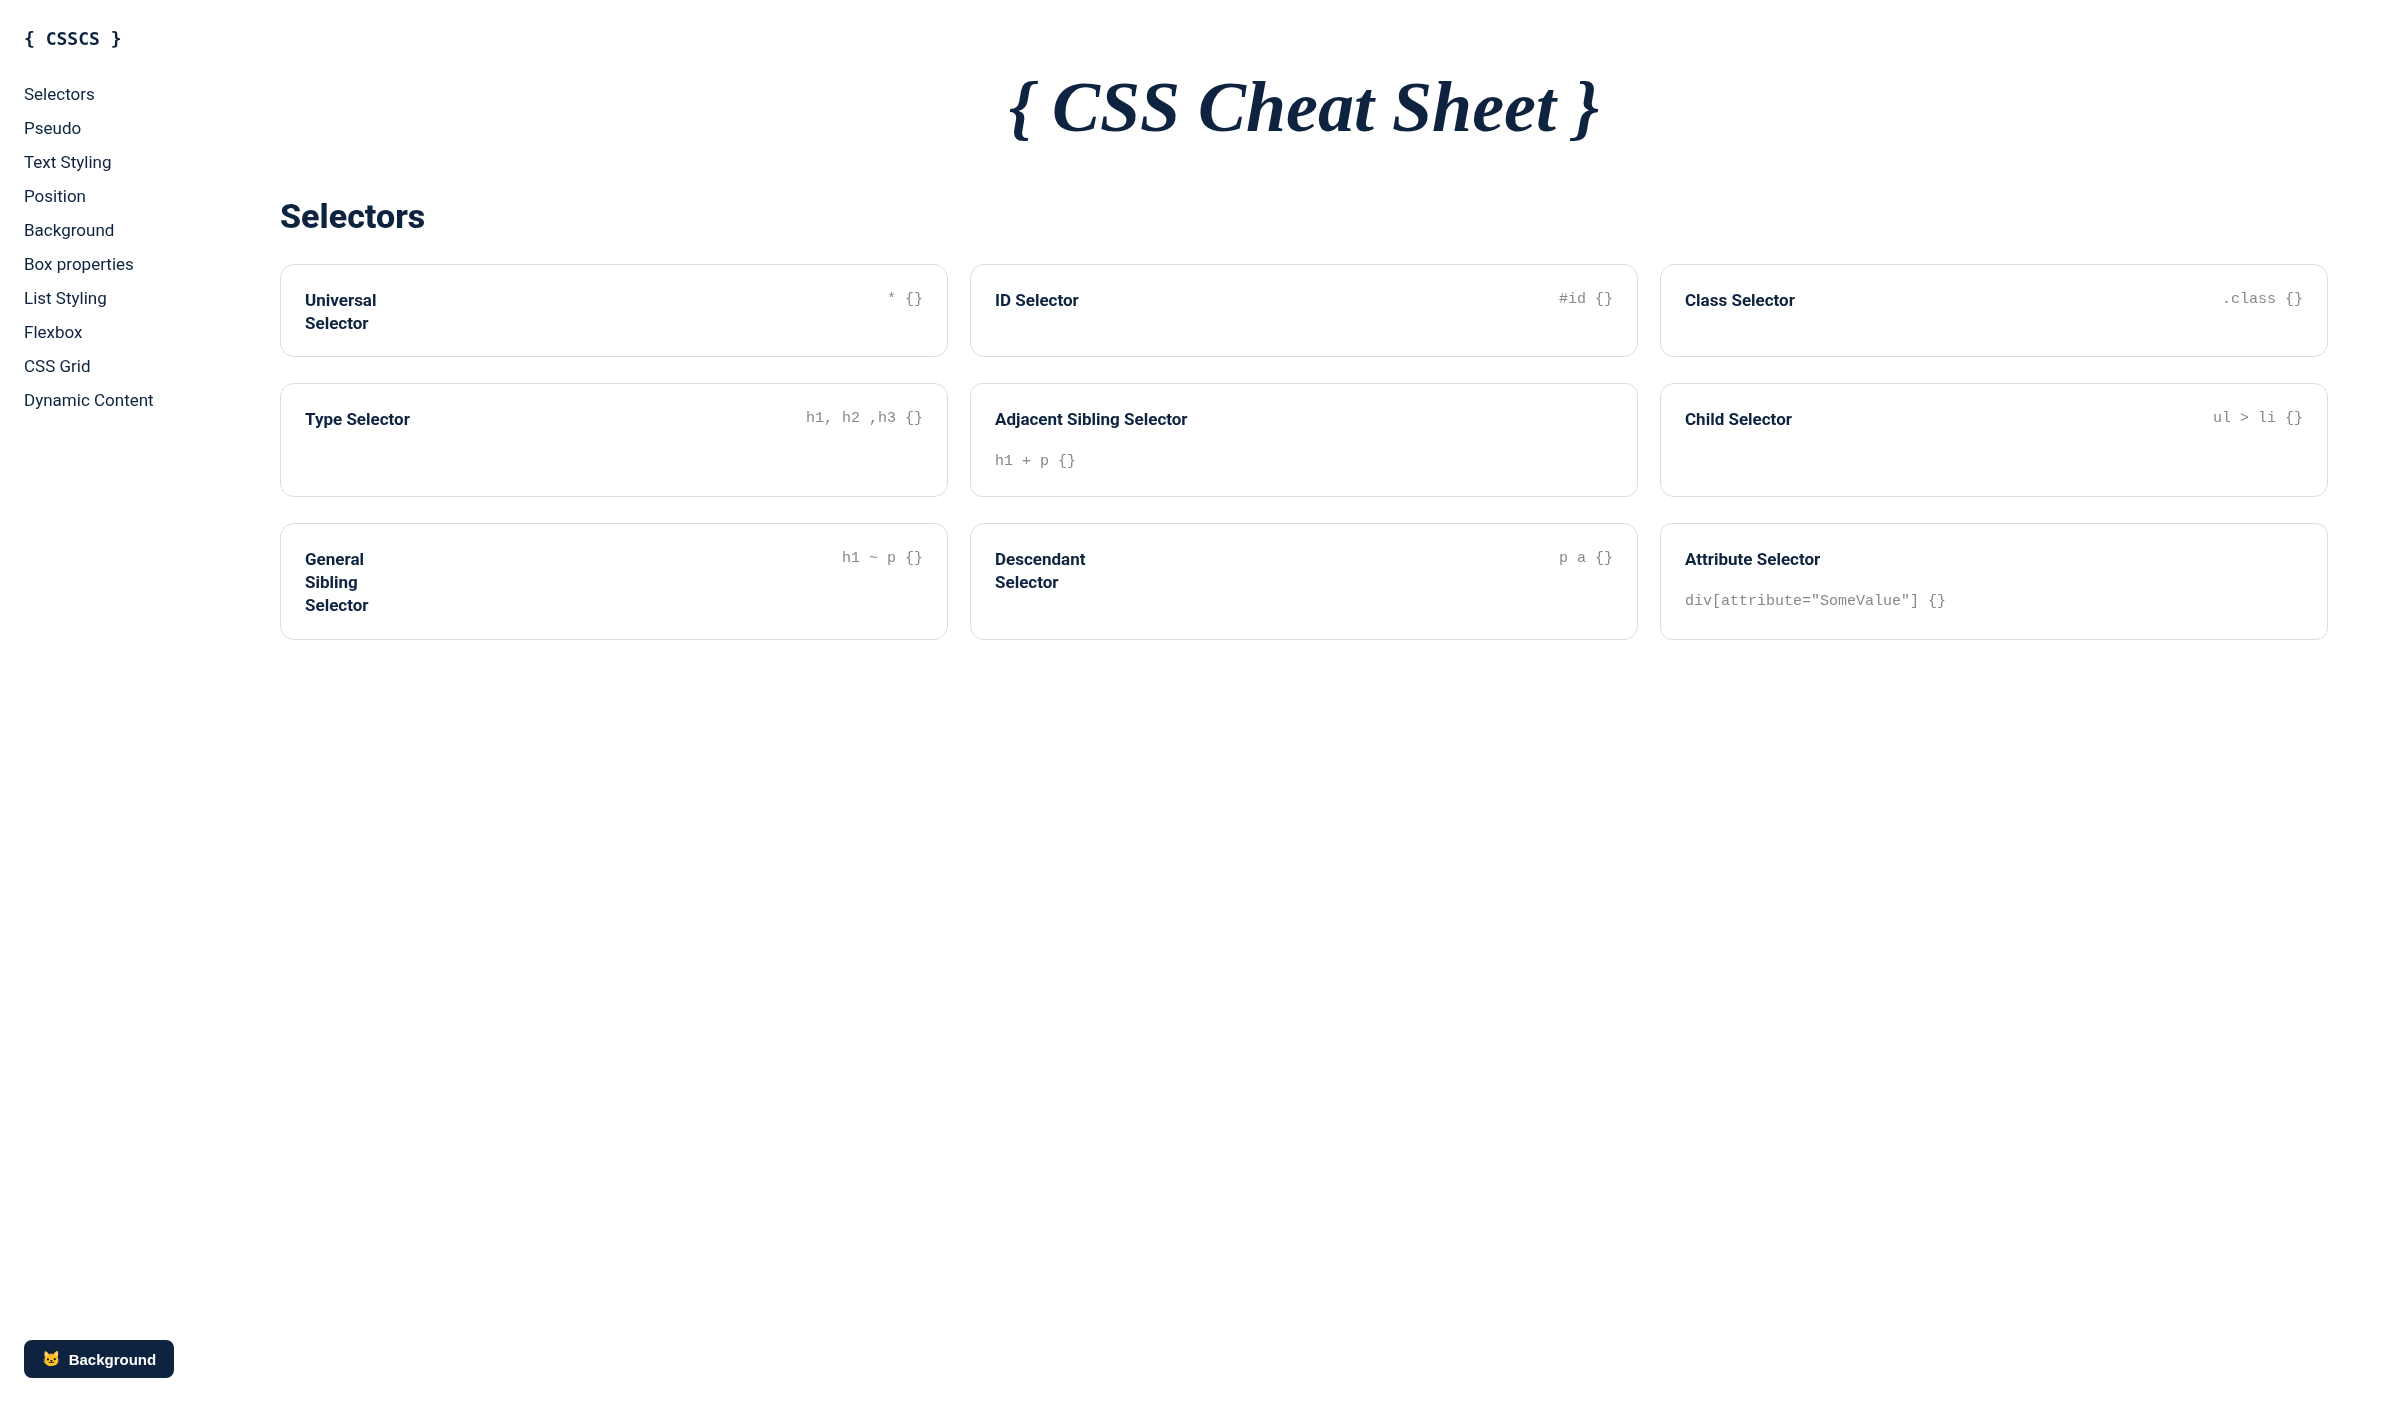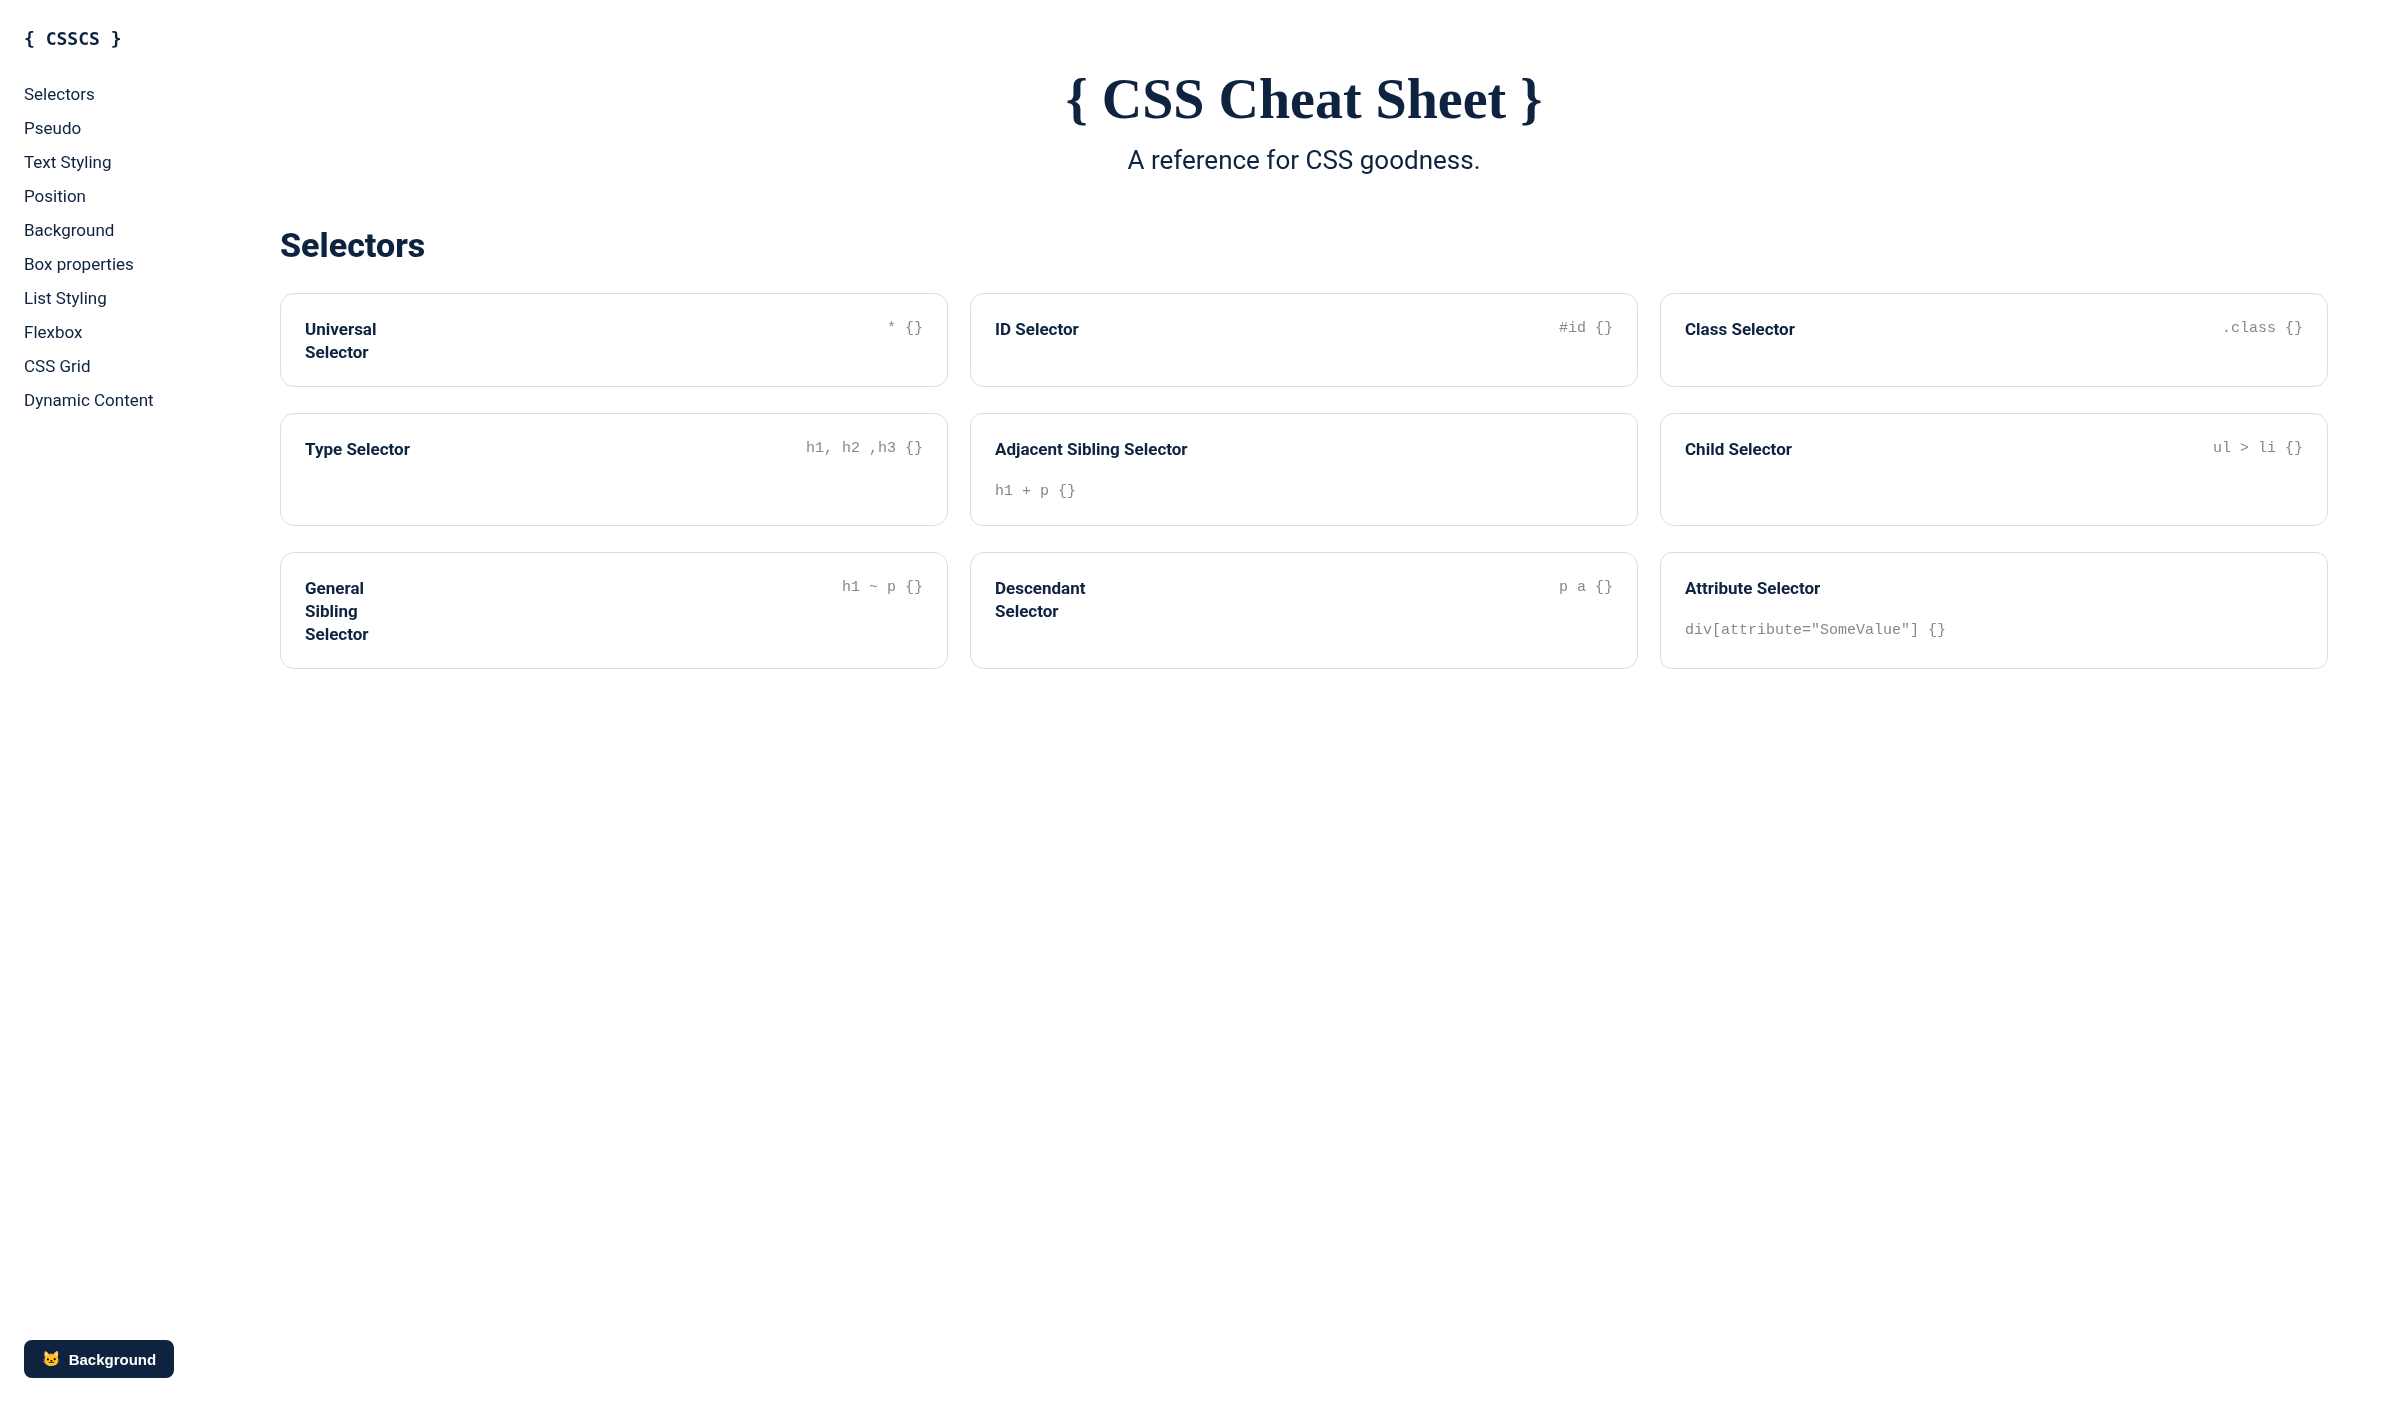--- a/index.html
+++ b/index.html
@@ -73,25 +73,26 @@
       padding: 40px 60px 60px 60px;
       flex: 1;
     }
 
     #hero {
       text-align: center;
       padding: 30px 0 50px 0;
     }
 
     #hero-title {
-      font-size: 56px;
+      font-size: 72px;
       font-weight: 900;
       color: #0d2340;
       line-height: 1.05;
       font-family: Georgia, serif;
+      font-style: italic;
     }
 
     #hero-subtitle {
       font-size: 26px;
       color: #0d2340;
       margin-top: 16px;
       font-weight: 400;
     }
 
     .section-title {
@@ -187,21 +188,20 @@
   <button id="contribute-btn">
     <span>🐱</span>
     <span>Background</span>
   </button>
 </aside>
 
 <main id="main">
 
   <section id="hero">
     <h1 id="hero-title">{ CSS Cheat Sheet }</h1>
-    <p id="hero-subtitle">A reference for CSS goodness.</p>
   </section>
 
   <section id="selectors-section">
     <h2 class="section-title">Selectors</h2>
 
     <div class="cards-grid">
       <div class="card">
         <span class="card-name">Universal<br>Selector</span>
         <span class="card-code">* {}</span>
       </div>

